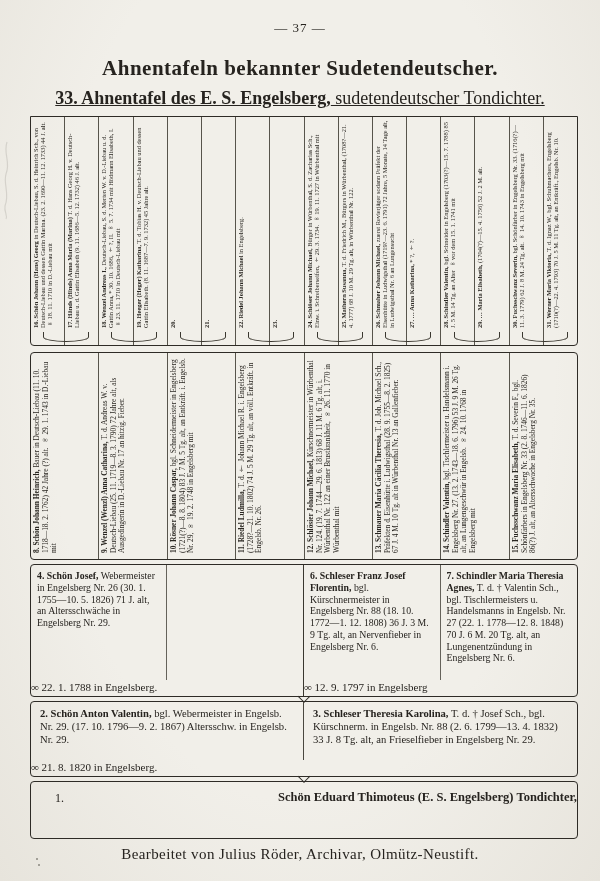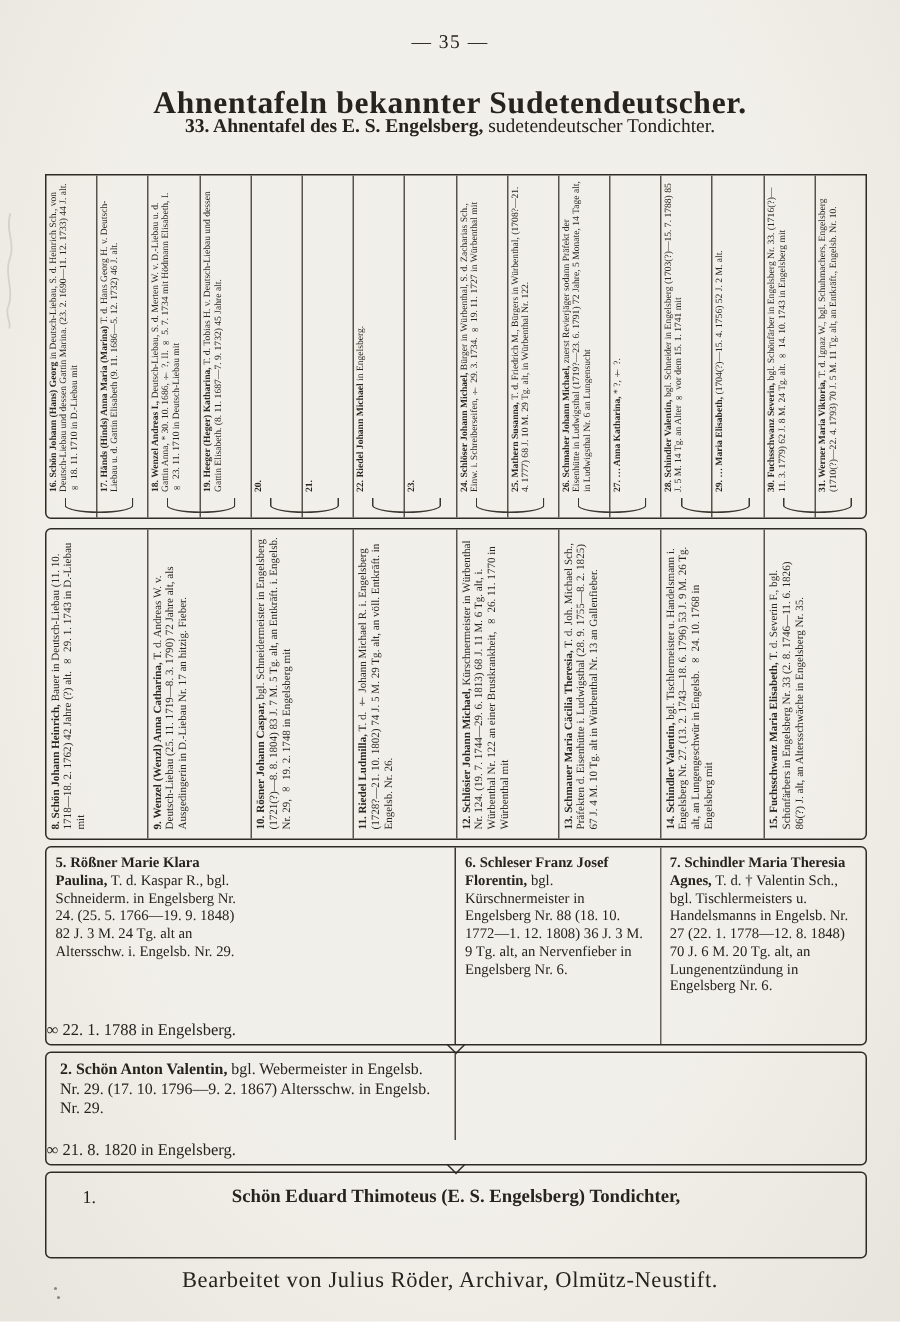--- a/index.html
+++ b/index.html
@@ -5,21 +5,21 @@
   html,body{margin:0;padding:0;}
   body{
     width:600px;height:881px;position:relative;overflow:hidden;
     background:radial-gradient(ellipse at 50% 40%, #f1efe9 60%, #e7e4dc 100%);
     font-family:"Liberation Serif","DejaVu Serif",serif;
     color:#26231f;
   }
   .center{text-align:center;}
   #pageno{position:absolute;top:20px;left:0;width:100%;font-size:13px;letter-spacing:1px;}
   #title{position:absolute;top:56px;left:0;width:100%;font-size:21px;font-weight:bold;letter-spacing:.5px;}
-  #subtitle{position:absolute;top:76px;left:0;width:100%;font-size:13px;}
+  #subtitle{position:absolute;top:88px;left:0;width:100%;font-size:18px;text-decoration:underline;}
   #subtitle .b{font-weight:bold;}
   #tafel{position:absolute;left:30px;top:116px;width:548px;}
   .band{position:absolute;left:0;width:548px;box-sizing:border-box;
         border:1.3px solid #2e2b26;border-radius:4px;background:transparent;}
   
   #band1{top:0;height:230px;display:flex;border-radius:0 0 4px 4px;}
   #band1 .vcell{flex:1 1 0;position:relative;overflow:hidden;}
   #band1 .vcell + .vcell{border-left:1px solid #57544b;}
   #band1 .vtxt{position:absolute;left:1px;right:0;top:3px;bottom:17px;
       writing-mode:vertical-rl;transform:rotate(180deg);
@@ -45,34 +45,34 @@
   .marr{text-align:left;font-size:11px;padding:1px 0 3px;}
   
   #band4{top:585px;height:76px;display:flex;flex-direction:column;}
   .g2cells{display:flex;flex:1;min-height:0;}
   .gcell{width:50%;box-sizing:border-box;padding:5px 9px 1px;overflow:hidden;
       font-size:10.6px;line-height:1.24;}
   .gcell.divr{border-right:1px solid #4a473f;}
   
   #band5{top:665px;height:58px;}
   #num1{position:absolute;left:24px;top:9px;font-size:12px;}
-  #p1l1{margin-top:8px;font-weight:bold;font-size:12.5px;}
+  #p1l1{margin-top:8px;font-weight:bold;font-size:12.5px;text-align:right;}
   #p1l2{font-size:12px;margin-top:1px;}
   .notch{position:absolute;left:50%;bottom:-5px;width:8px;height:8px;
       transform:translateX(-50%) rotate(45deg);
       border-right:1.3px solid #2e2b26;border-bottom:1.3px solid #2e2b26;
       background:transparent;}
   #footer{position:absolute;top:846px;left:0;width:100%;font-size:15px;letter-spacing:.4px;}
   .pencil{position:absolute;opacity:.16;}
   .dot{position:absolute;width:2px;height:2px;border-radius:50%;background:#4a473f;opacity:.6;}
 </style>
 </head>
 <body>
 
-<div id="pageno" class="center">— 35 —</div>
+<div id="pageno" class="center">— 37 —</div>
 <div id="title" class="center">Ahnentafeln bekannter Sudetendeutscher.</div>
 <div id="subtitle" class="center"><span class="b">33. Ahnentafel des E. S. Engelsberg,</span><span> sudetendeutscher Tondichter.</span></div>
 
 <div id="tafel">
 
   <div id="band1" class="band">
     <div class="vcell">
         <div class="vtxt"><span class="nm">16. Schön Johann (Hans) Georg</span><span> in Deutsch-Liebau, S. d. Heinrich Sch., von Deutsch-Liebau und dessen Gattin Marina. (23. 2. 1690—11. 12. 1733) 44 J. alt. ∞ 18. 11. 1710 in D.-Liebau mit</span></div>
       </div>
     <div class="vcell">
@@ -153,36 +153,38 @@
         <div class="vtxt"><span class="nm">14. Schindler Valentin,</span><span> bgl. Tischlermeister u. Handelsmann i. Engelsberg Nr. 27. (13. 2. 1743—18. 6. 1796) 53 J. 9 M. 26 Tg. alt, an Lungengeschwür in Engelsb. ∞ 24. 10. 1768 in Engelsberg mit</span></div>
       </div>
     <div class="vcell">
         <div class="vtxt"><span class="nm">15. Fuchsschwanz Maria Elisabeth,</span><span> T. d. Severin F., bgl. Schönfärbers in Engelsberg Nr. 33 (2. 8. 1746—11. 6. 1826) 86(?) J. alt, an Altersschwäche in Engelsberg Nr. 35.</span></div>
       </div>
   </div>
 
   <div id="band3" class="band">
     <div class="half left">
       <div class="paircells">
-        <div class="hcell"><span class="nm">5. Rößner Marie Klara Paulina,</span><span> T. d. Kaspar R., bgl. Schneiderm. in Engelsberg Nr. 24. (25. 5. 1766—19. 9. 1848) 82 J. 3 M. 24 Tg. alt an Altersschw. i. Engelsb. Nr. 29.</span></div>
+        <div class="hcell divr"><span class="nm">4. Schön Josef,</span><span> Webermeister in Engelsberg Nr. 26 (30. 1. 1755—10. 5. 1826) 71 J. alt, an Altersschwäche in Engelsberg Nr. 29.</span></div>
       </div>
       <div class="marr">∞ 22. 1. 1788 in Engelsberg.</div>
     </div>
     <div class="half">
       <div class="paircells">
         <div class="hcell divr"><span class="nm">6. Schleser Franz Josef Florentin,</span><span> bgl. Kürschnermeister in Engelsberg Nr. 88 (18. 10. 1772—1. 12. 1808) 36 J. 3 M. 9 Tg. alt, an Nervenfieber in Engelsberg Nr. 6.</span></div>
         <div class="hcell"><span class="nm">7. Schindler Maria Theresia Agnes,</span><span> T. d. † Valentin Sch., bgl. Tischlermeisters u. Handelsmanns in Engelsb. Nr. 27 (22. 1. 1778—12. 8. 1848) 70 J. 6 M. 20 Tg. alt, an Lungenentzündung in Engelsberg Nr. 6.</span></div>
       </div>
+      <div class="marr">∞ 12. 9. 1797 in Engelsberg</div>
     </div>
     <div class="notch"></div>
   </div>
 
   <div id="band4" class="band">
     <div class="g2cells">
       <div class="gcell divr"><span class="nm">2. Schön Anton Valentin,</span><span> bgl. Webermeister in Engelsb. Nr. 29. (17. 10. 1796—9. 2. 1867) Altersschw. in Engelsb. Nr. 29.</span></div>
+      <div class="gcell"><span class="nm">3. Schleser Theresia Karolina,</span><span> T. d. † Josef Sch., bgl. Kürschnerm. in Engelsb. Nr. 88 (2. 6. 1799—13. 4. 1832) 33 J. 8 Tg. alt, an Frieselfieber in Engelsberg Nr. 29.</span></div>
     </div>
     <div class="marr">∞ 21. 8. 1820 in Engelsberg.</div>
     <div class="notch"></div>
   </div>
 
   <div id="band5" class="band">
     <div id="num1">1.</div>
     <div id="p1l1" class="center">Schön Eduard Thimoteus (E. S. Engelsberg) Tondichter,</div>
   </div>
 

